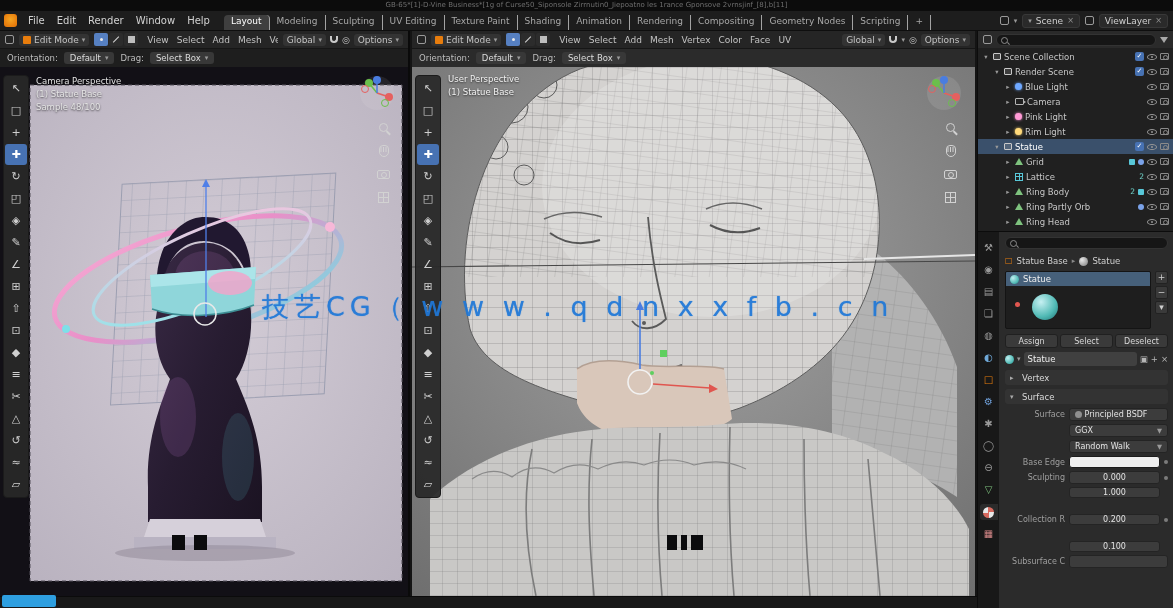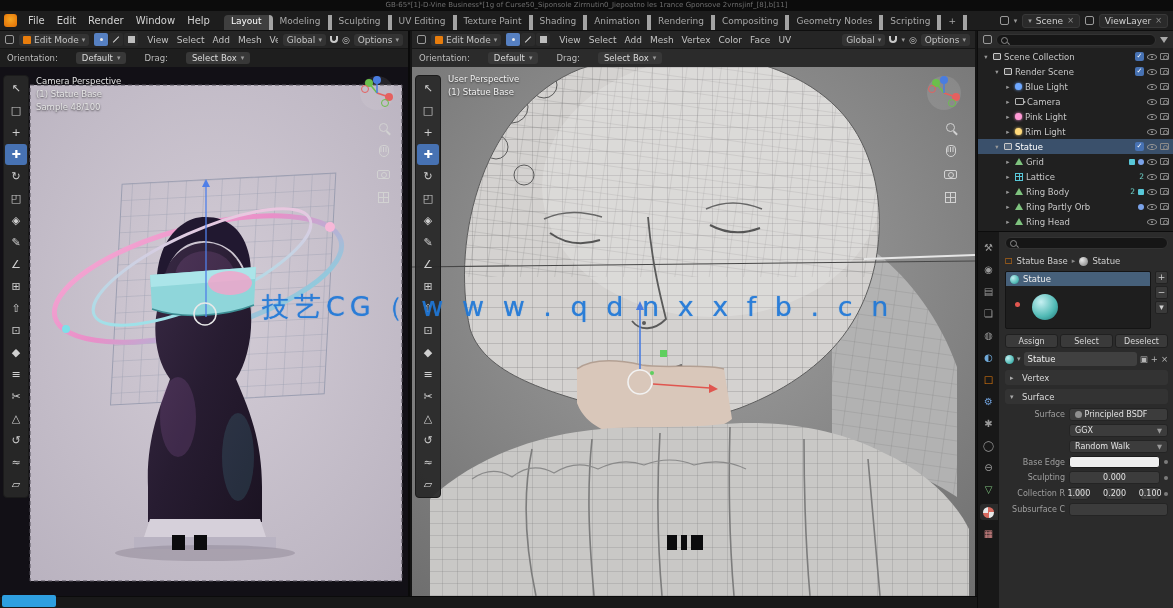--- a/index.html
+++ b/index.html
@@ -7,21 +7,21 @@
     font-family:"DejaVu Sans","Liberation Sans",sans-serif;color:#c8c8c8}
   
   .titlebar{position:absolute;left:0;top:0;width:1173px;height:11px;background:#0c0c0c;
     font-size:7px;line-height:11px;color:#6e6e6e;text-align:center;white-space:nowrap;overflow:hidden}
   
   .menubar{position:absolute;left:0;top:11px;width:1173px;height:20px;background:#1d1d1d;
     display:flex;align-items:center;font-size:10px;border-bottom:1px solid #0e0e0e}
   .logo{width:13px;height:13px;border-radius:3px;background:radial-gradient(circle at 50% 42%,#f5a623,#e87d0d 70%);margin:0 5px 0 4px;flex:none}
   .menu-item{padding:0 6px;color:#d2d2d2;white-space:nowrap}
   .ws{display:flex;align-items:flex-end;height:100%;margin-left:8px;overflow:hidden}
-  .ws-tab{padding:1px 7px 4px;font-size:9px;color:#a8a8a8;border-right:4px solid #a3a3a3;white-space:nowrap}
+  .ws-tab{padding:1px 7px 4px;font-size:9px;color:#a8a8a8;border-right:1px solid #a3a3a3;white-space:nowrap}
   .ws-tab.active{background:#3f3f3f;color:#fff;border-radius:4px 4px 0 0}
   .mb-right{margin-left:auto;display:flex;align-items:center;gap:5px;padding-right:5px}
   .pill{display:flex;align-items:center;gap:4px;background:#2a2a2a;border:1px solid #383838;border-radius:3px;padding:1px 5px;font-size:9px;color:#d0d0d0;white-space:nowrap}
   .pill .x{color:#909090;font-size:8px}
   .mini-ic{width:9px;height:9px;border:1px solid #9a9a9a;border-radius:2px;display:inline-block}
   .caret{font-size:7px;color:#9a9a9a}
   
   .vp{position:absolute;top:31px;height:565px;overflow:hidden}
   .vpL{left:0;width:410px;background:#101014;border-right:2px solid #0a0a0a}
   .vpR{left:412px;width:563px;background:#7a7a7a}
@@ -33,21 +33,21 @@
   .hbtn{display:inline-flex;align-items:center;gap:3px;background:#333;border-radius:3px;padding:1px 4px;flex:none}
   .cube{width:8px;height:8px;background:#e87d0d;border-radius:1px;display:inline-block}
   .selmode{display:inline-flex;gap:1px;flex:none}
   .selmode span{display:flex;align-items:center;justify-content:center;width:14px;height:13px;background:#2c2c2c;border-radius:2px}
   .selmode span.on{background:#5680c2}
   .smv::after{content:"";width:3px;height:3px;background:#e8e8e8;border-radius:50%}
   .sme::after{content:"";width:8px;border-top:1.5px solid #d8d8d8;transform:rotate(-45deg)}
   .smf::after{content:"";width:7px;height:7px;background:#d8d8d8;opacity:.85}
   .ic-mag{width:8px;height:7px;border:2px solid #c9c9c9;border-top:none;border-radius:0 0 5px 5px;display:inline-block}
   .vp-toolrow{position:absolute;left:0;right:0;top:18px;height:18px;background:rgba(32,32,32,.88);
-    display:flex;align-items:center;gap:18px;padding:0 7px;font-size:8.5px;color:#bdbdbd;z-index:5}
+    display:flex;align-items:center;gap:6px;padding:0 7px;font-size:8.5px;color:#bdbdbd;z-index:5}
   .drop{display:inline-flex;align-items:center;gap:4px;background:#383838;border-radius:3px;padding:1px 6px;color:#dcdcdc}
   .vp-meta{position:absolute;left:36px;font-size:8.5px;line-height:1.55;color:#e4e4e4;text-shadow:0 1px 2px rgba(0,0,0,.65);z-index:4}
   .vpL .vp-meta{top:44px}
   .vpR .vp-meta{top:42px;color:#f2f2f2}
   
   .toolbar{position:absolute;left:3px;top:44px;width:26px;background:rgba(40,40,40,.93);border:1px solid #1b1b1b;
     border-radius:4px;padding:2px 0;display:flex;flex-direction:column;gap:1px;align-items:center;z-index:5}
   .tool{width:22px;height:21px;border-radius:3px;display:flex;align-items:center;justify-content:center;font-size:11px;color:#cfcfcf}
   .tool.active{background:#4772b3;color:#fff}
   
@@ -125,21 +125,21 @@
   .idic{color:#b5b5b5;font-size:8.5px}
   .sect{height:15px;display:flex;align-items:center;gap:4px;background:#333;border-radius:3px;margin:4px 0;padding:0 5px;color:#dadada}
   .sec-car{font-size:7px;color:#aaa;width:8px}
   .frow{display:flex;align-items:center;gap:4px;margin:3px 0}
   .flabel{width:60px;text-align:right;color:#9f9f9f;font-size:8px;flex:none;white-space:nowrap;overflow:hidden}
   .fval{flex:1;height:13px;background:#3c3c3c;border:1px solid #242424;border-radius:3px;display:flex;align-items:center;padding:0 5px;font-size:8px;color:#e2e2e2;min-width:0}
   .fval .dca{margin-left:auto;font-size:6.5px;color:#9a9a9a}
   .fval.num{justify-content:center}
   .swatch{flex:1;height:12px;background:#efefef;border-radius:3px;border:1px solid #1c1c1c}
   .adot{width:4px;height:4px;border-radius:50%;background:#7c7c7c;flex:none}
-  .radstack{flex:1;display:flex;flex-direction:row;gap:16px;min-width:0}
+  .radstack{flex:1;display:flex;flex-direction:column;gap:16px;min-width:0}
   .nodedot{width:7px;height:7px;border-radius:50%;background:#8f8f8f;flex:none}
   
   .status{position:absolute;left:0;top:596px;width:977px;height:12px;background:#191919;border-top:1px solid #0b0b0b}
   .bluechip{position:absolute;left:2px;top:595px;width:54px;height:12px;background:#2e9fe0;border-radius:2px;z-index:45}
   .tabglyph{font-size:10px;line-height:1}
 </style>
 </head>
 <body>
 
 <div class="titlebar">GB-65*[1]-D-Vine Business*[1g of Curse50_Siponsole Zirrnutin0_Jiepoatno les 1rance Gponsove 2vrnsjinf_[8],b[11]</div>

